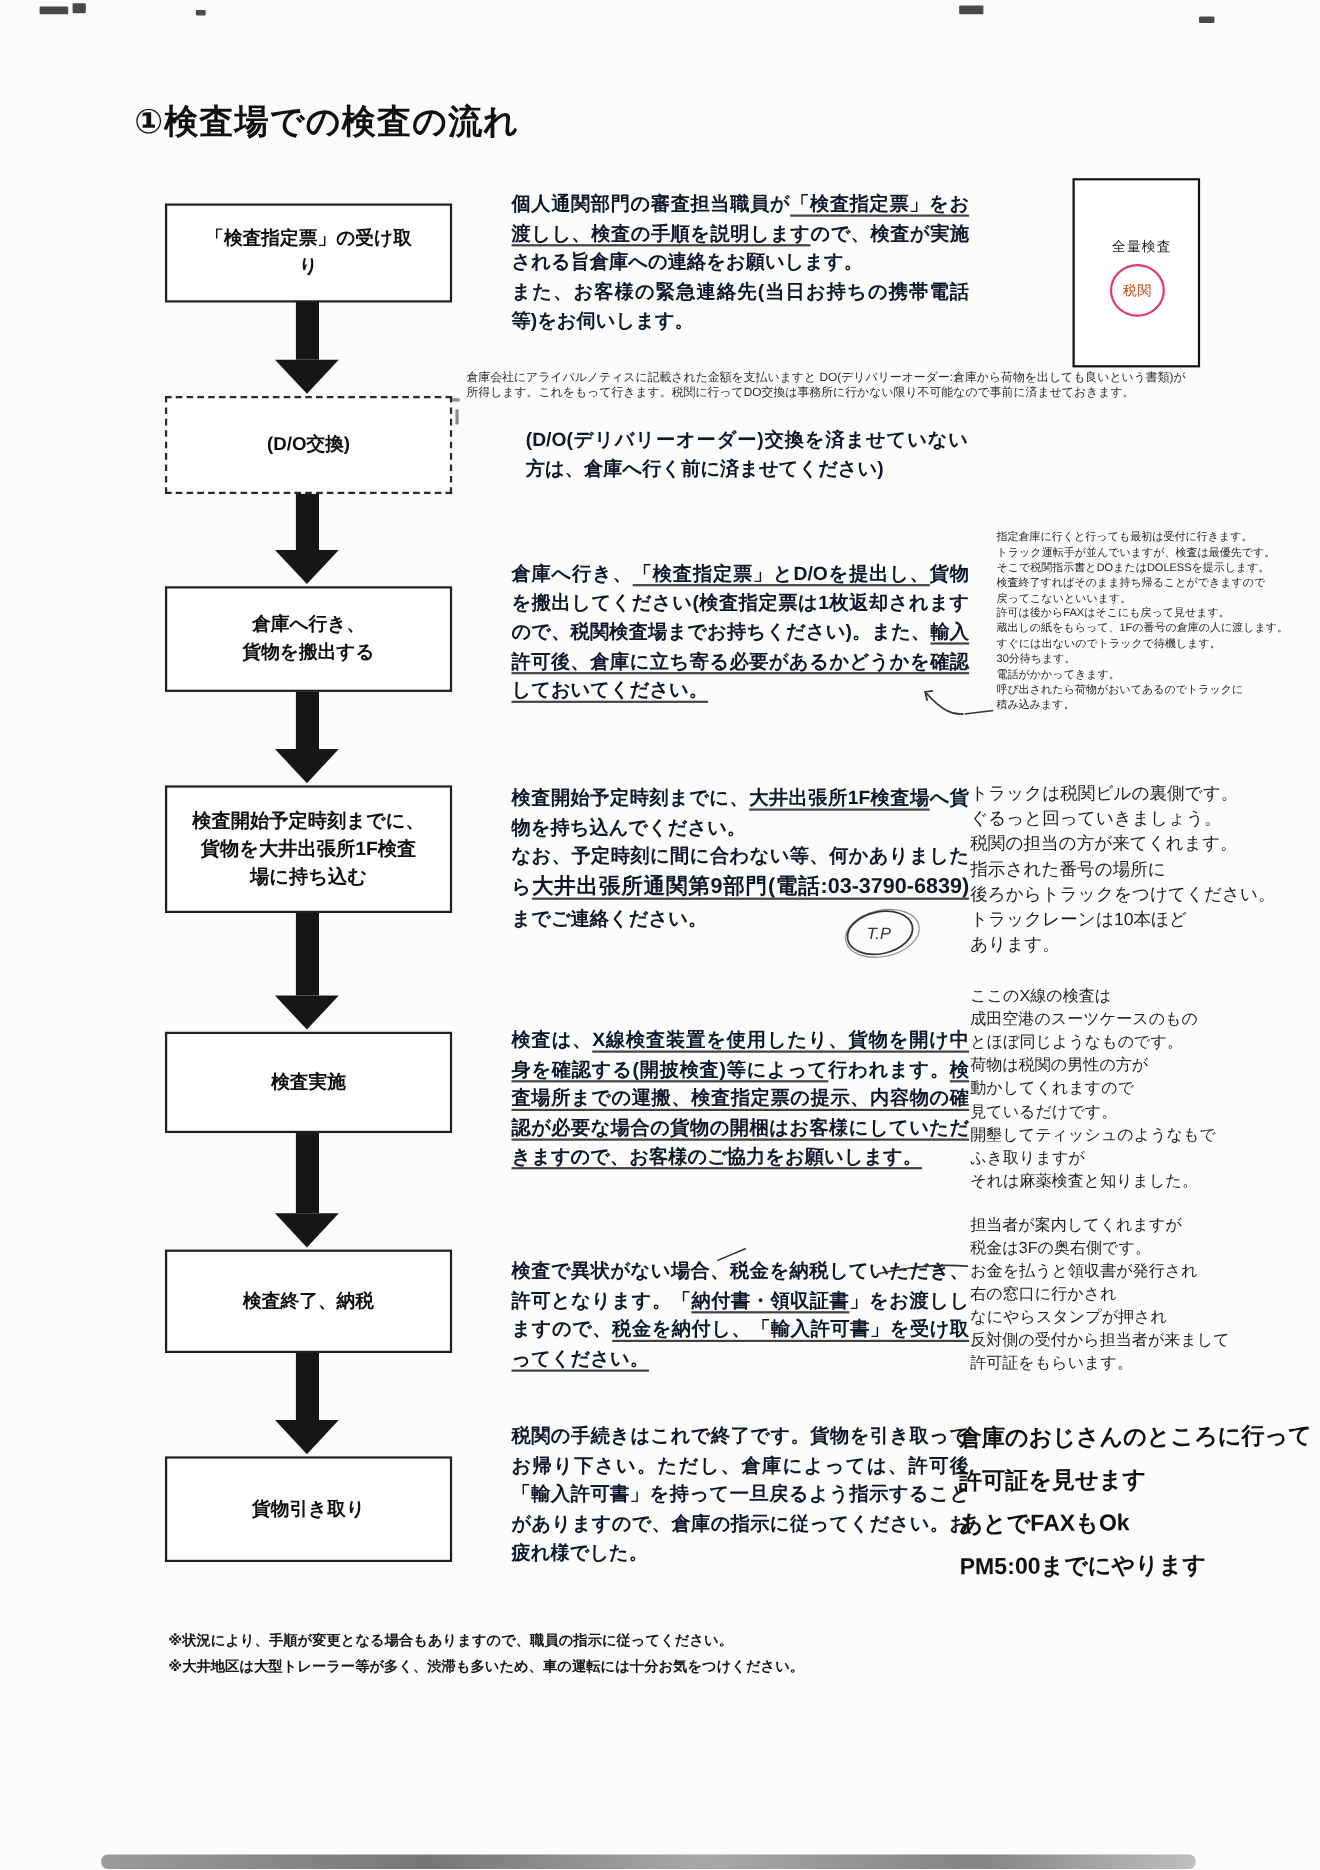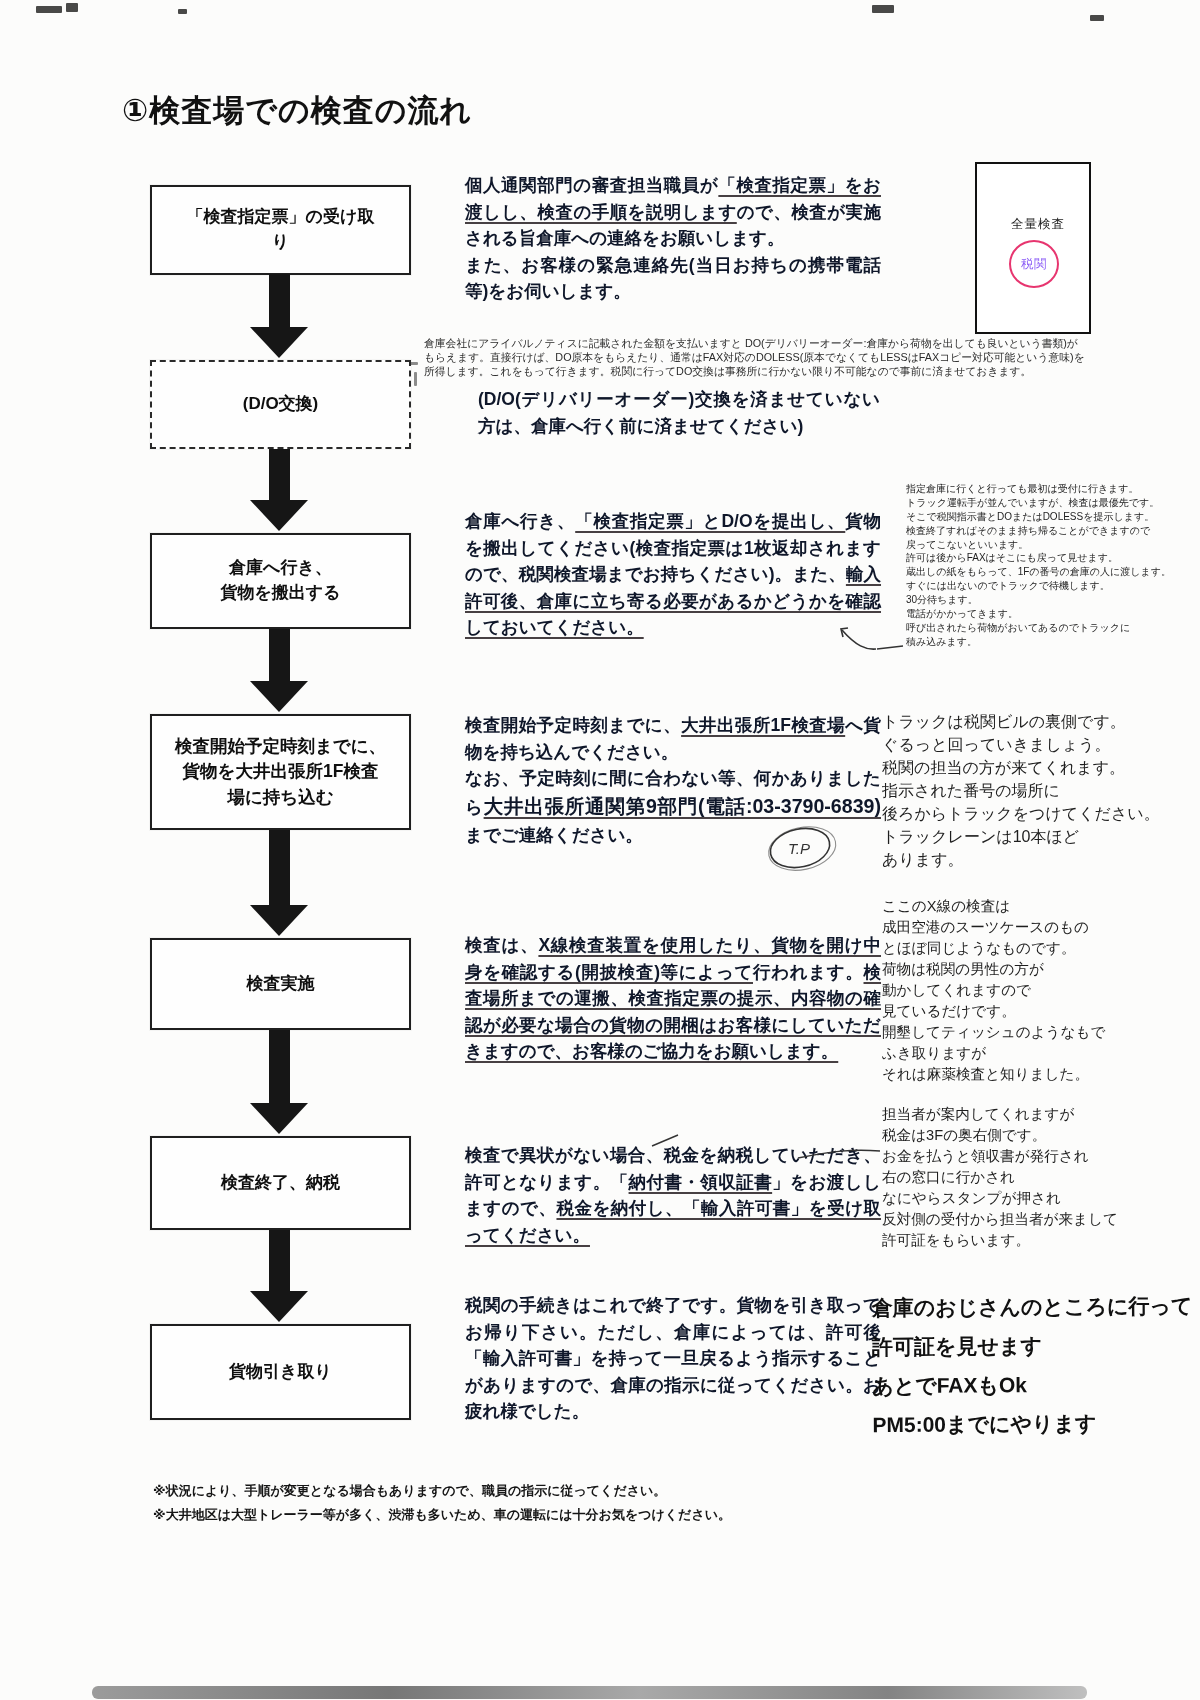--- a/index.html
+++ b/index.html
@@ -77,21 +77,21 @@
   .stamp-box{
     position:absolute; left:975px; top:162px; width:112px; height:168px;
     border:2px solid #111; background:#fff;
   }
   .stamp-label{
     position:absolute; left:0; right:0; top:52px; text-align:left;
     font-size:12.5px; color:#222; letter-spacing:1px;margin-left:34px;
   }
   .stamp-circle{
     position:absolute; left:32px; top:76px; width:46px; height:44px;
-    border:2px solid #e7356f; border-radius:50%; color:#8b5cf6;
+    border:2px solid #e7356f; border-radius:50%; color:#c2410c;
     display:flex; align-items:center; justify-content:center;
     font-size:12.5px; letter-spacing:0.5px;
   }
   
   .footnotes{
     position:absolute; left:153px; top:1479px; width:980px;
     font-size:13px; font-weight:700; line-height:1.85; color:#151515;
   }
   
   .speck{position:absolute; background:#1c1c1c; opacity:.8; border-radius:1px;}
@@ -158,21 +158,20 @@
     </div>
   <div class="arrow" id="ar6">
       <div class="shaft"></div>
       <div class="head"></div>
     </div>
 
   <div class="step" id="st1"><span>個人通関部門の審査担当職員が</span><span class="u">「検査指定票」をお渡しし、検査の手順を説明します</span><span>ので、検査が実施される旨倉庫への連絡をお願いします。
 また、お客様の緊急連絡先(当日お持ちの携帯電話等)をお伺いします。</span></div>
   <div class="fineprint">
       <div class="ln">倉庫会社にアライバルノティスに記載された金額を支払いますと DO(デリバリーオーダー:倉庫から荷物を出しても良いという書類)が</div>
-      <div class="ln">もらえます。直接行けば、DO原本をもらえたり、通常はFAX対応のDOLESS(原本でなくてもLESSはFAXコピー対応可能という意味)を</div>
       <div class="ln">所得します。これをもって行きます。税関に行ってDO交換は事務所に行かない限り不可能なので事前に済ませておきます。</div>
     </div>
   <div class="step" id="st2"><span>(D/O(デリバリーオーダー)交換を済ませていない方は、倉庫へ行く前に済ませてください)</span></div>
   <div class="step" id="st3"><span>倉庫へ行き、</span><span class="u">「検査指定票」とD/Oを提出し、</span><span>貨物を搬出してください(検査指定票は1枚返却されますので、税関検査場までお持ちください)。また、</span><span class="u b">輸入許可後、倉庫に立ち寄る必要があるかどうかを確認しておいてください。</span></div>
   <div class="step" id="st4"><span>検査開始予定時刻までに、</span><span class="u">大井出張所1F検査場</span><span>へ貨物を持ち込んでください。
 なお、予定時刻に間に合わない等、何かありましたら</span><span class="u b big">大井出張所通関第9部門(電話:03-3790-6839)</span><span>までご連絡ください。</span></div>
   <div class="step" id="st5"><span>検査は、</span><span class="u">X線検査装置を使用したり、貨物を開け中身を確認する(開披検査)等によって</span><span>行われます。</span><span class="u b">検査場所までの運搬、検査指定票の提示、内容物の確認が必要な場合の貨物の開梱はお客様にしていただきますので、お客様のご協力をお願いします。</span></div>
   <div class="step" id="st6"><span>検査で異状がない場合、税金を納税していただき、許可となります。「</span><span class="u">納付書・領収証書</span><span>」をお渡ししますので、</span><span class="u b">税金を納付し、「輸入許可書」を受け取ってください。</span></div>
   <div class="step" id="st7"><span>税関の手続きはこれで終了です。貨物を引き取ってお帰り下さい。ただし、倉庫によっては、許可後「輸入許可書」を持って一旦戻るよう指示することがありますので、倉庫の指示に従ってください。お疲れ様でした。</span></div>
 

